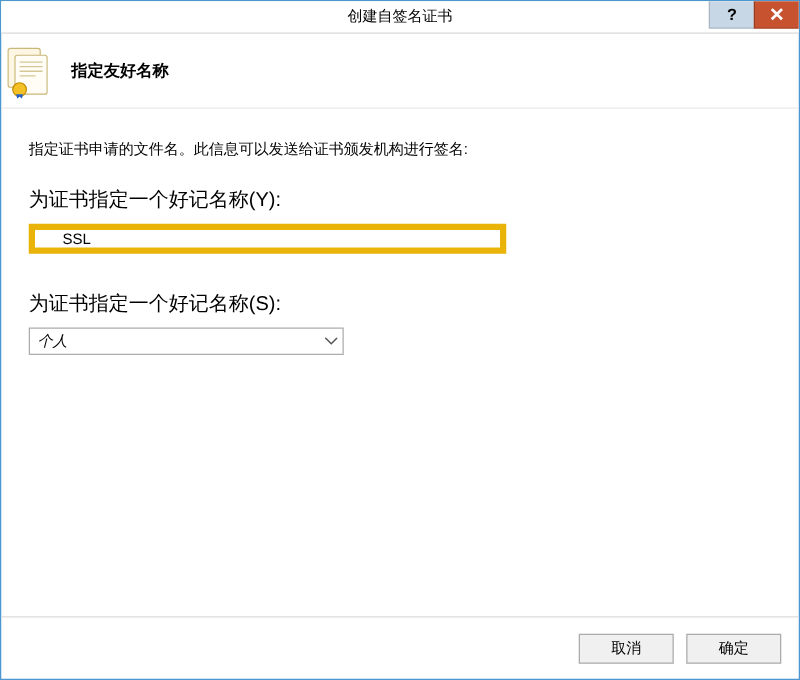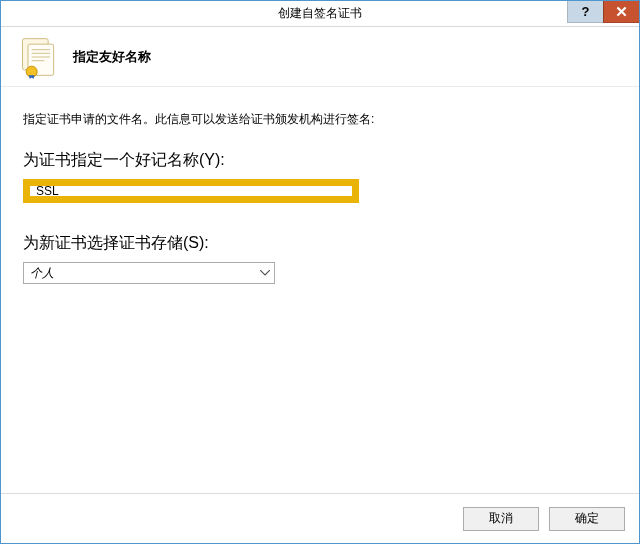--- a/index.html
+++ b/index.html
@@ -61,21 +61,21 @@
       background: #c6522f;
       color: #fff;
       font-size: 15px;
       font-weight: bold;
       border-left: 1px solid rgba(0,0,0,0.25);
     }
     .header-section {
       height: 60px;
       display: flex;
       align-items: center;
-      padding: 0 16px;
+      padding: 0 0;
       border-bottom: 1px solid #ebebeb;
     }
     .header-icon {
       width: 44px;
       height: 44px;
       margin-right: 12px;
       flex-shrink: 0;
     }
     .header-title {
       font-size: 13px;
@@ -89,24 +89,24 @@
     }
     .desc-text {
       font-size: 12px;
       margin-bottom: 22px;
     }
     .field-label {
       font-size: 16px;
       margin-bottom: 8px;
     }
     .text-input {
-      width: 336px;
+      width: 382px;
       height: 24px;
-      border: 7px solid #eab308;
-      padding: 2px 6px;
+      border: 5px solid #eab308;
+      padding: 2px 22px;
       font-size: 12px;
       font-family: inherit;
       outline: none;
     }
     .field-block {
       margin-bottom: 30px;
     }
     .select-wrap {
       width: 252px;
       height: 22px;
@@ -183,21 +183,21 @@
 
   <div class="content">
     <div class="desc-text">指定证书申请的文件名。此信息可以发送给证书颁发机构进行签名:</div>
 
     <div class="field-block">
       <div class="field-label">为证书指定一个好记名称(Y):</div>
       <input type="text" class="text-input" value="SSL" style="">
     </div>
 
     <div class="field-block">
-      <div class="field-label">为新证书选择证书存储(S):</div>
+      <div class="field-label">为证书指定一个好记名称(S):</div>
       <div class="select-wrap">
         <div class="select-text">个人</div>
         <div class="select-arrow">
           <svg width="10" height="6" viewBox="0 0 10 6">
               <path d="M0 0 L5 5 L10 0" fill="none" stroke="#555" stroke-width="1.2"></path>
             </svg>
         </div>
       </div>
     </div>
   </div>

